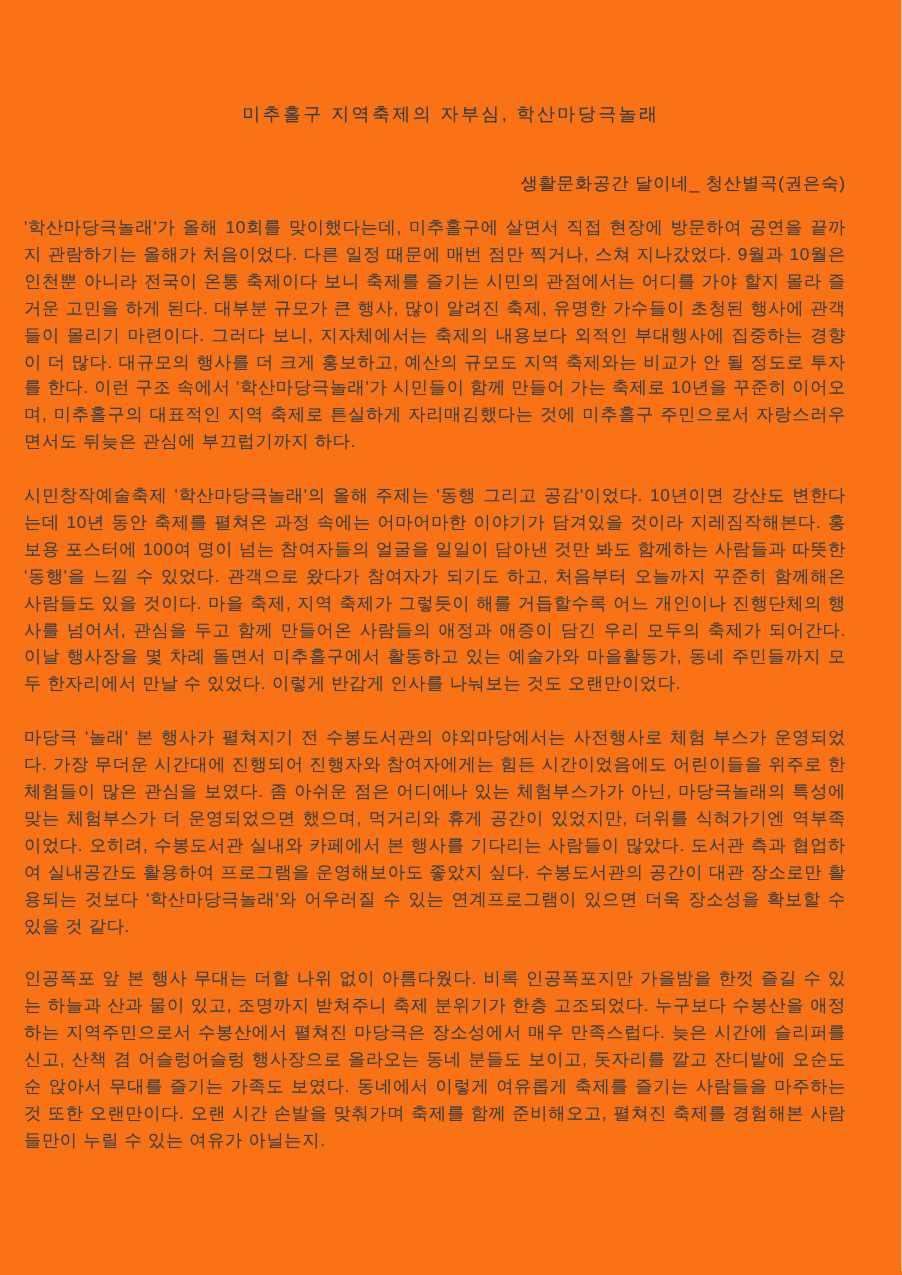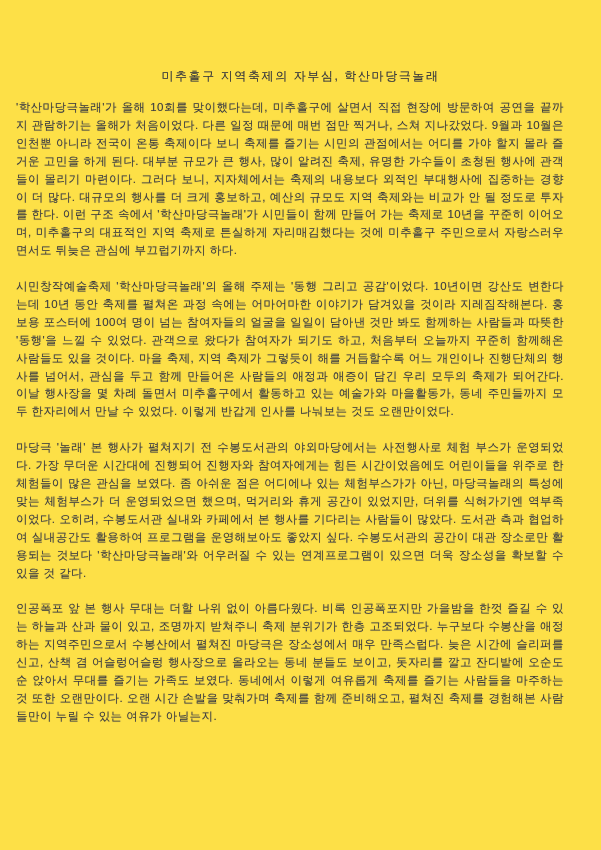--- a/index.html
+++ b/index.html
@@ -4,21 +4,21 @@
 <style>
   html, body {
     margin: 0;
     padding: 0;
     background: #ffffff;
   }
   .page {
     position: relative;
     width: 601px;
     height: 850px;
-    background: #fde047;
+    background: #f97316;
     overflow: hidden;
     font-family: "Liberation Sans", sans-serif;
     color: #3e3e3e;
     -webkit-font-smoothing: antialiased;
   }
   .doc-title {
     padding-top: 68px;
     text-align: center;
     font-size: 12px;
     font-weight: normal;
@@ -49,20 +49,21 @@
     color: #3e3e3e;
     text-shadow: 0 0 0.7px rgba(100,100,100,0.5);
   }
 </style>
 </head>
 <body>
 
 <div class="page">
   <h1 class="doc-title">미추홀구 지역축제의 자부심, 학산마당극놀래</h1>
 
+  <div class="doc-byline">생활문화공간 달이네_ 청산별곡(권은숙)</div>
 
   <div class="doc-body">
     <p>'학산마당극놀래'가 올해 10회를 맞이했다는데, 미추홀구에 살면서 직접 현장에 방문하여 공연을 끝까지 관람하기는 올해가 처음이었다. 다른 일정 때문에 매번 점만 찍거나, 스쳐 지나갔었다. 9월과 10월은 인천뿐 아니라 전국이 온통 축제이다 보니 축제를 즐기는 시민의 관점에서는 어디를 가야 할지 몰라 즐거운 고민을 하게 된다. 대부분 규모가 큰 행사, 많이 알려진 축제, 유명한 가수들이 초청된 행사에 관객들이 몰리기 마련이다. 그러다 보니, 지자체에서는 축제의 내용보다 외적인 부대행사에 집중하는 경향이 더 많다. 대규모의 행사를 더 크게 홍보하고, 예산의 규모도 지역 축제와는 비교가 안 될 정도로 투자를 한다. 이런 구조 속에서 '학산마당극놀래'가 시민들이 함께 만들어 가는 축제로 10년을 꾸준히 이어오며, 미추홀구의 대표적인 지역 축제로 튼실하게 자리매김했다는 것에 미추홀구 주민으로서 자랑스러우면서도 뒤늦은 관심에 부끄럽기까지 하다.</p>
     <p>시민창작예술축제 '학산마당극놀래'의 올해 주제는 '동행 그리고 공감'이었다. 10년이면 강산도 변한다는데 10년 동안 축제를 펼쳐온 과정 속에는 어마어마한 이야기가 담겨있을 것이라 지레짐작해본다. 홍보용 포스터에 100여 명이 넘는 참여자들의 얼굴을 일일이 담아낸 것만 봐도 함께하는 사람들과 따뜻한 '동행'을 느낄 수 있었다. 관객으로 왔다가 참여자가 되기도 하고, 처음부터 오늘까지 꾸준히 함께해온 사람들도 있을 것이다. 마을 축제, 지역 축제가 그렇듯이 해를 거듭할수록 어느 개인이나 진행단체의 행사를 넘어서, 관심을 두고 함께 만들어온 사람들의 애정과 애증이 담긴 우리 모두의 축제가 되어간다. 이날 행사장을 몇 차례 돌면서 미추홀구에서 활동하고 있는 예술가와 마을활동가, 동네 주민들까지 모두 한자리에서 만날 수 있었다. 이렇게 반갑게 인사를 나눠보는 것도 오랜만이었다.</p>
     <p>마당극 '놀래' 본 행사가 펼쳐지기 전 수봉도서관의 야외마당에서는 사전행사로 체험 부스가 운영되었다. 가장 무더운 시간대에 진행되어 진행자와 참여자에게는 힘든 시간이었음에도 어린이들을 위주로 한 체험들이 많은 관심을 보였다. 좀 아쉬운 점은 어디에나 있는 체험부스가가 아닌, 마당극놀래의 특성에 맞는 체험부스가 더 운영되었으면 했으며, 먹거리와 휴게 공간이 있었지만, 더위를 식혀가기엔 역부족이었다. 오히려, 수봉도서관 실내와 카페에서 본 행사를 기다리는 사람들이 많았다. 도서관 측과 협업하여 실내공간도 활용하여 프로그램을 운영해보아도 좋았지 싶다. 수봉도서관의 공간이 대관 장소로만 활용되는 것보다 '학산마당극놀래'와 어우러질 수 있는 연계프로그램이 있으면 더욱 장소성을 확보할 수 있을 것 같다.</p>
     <p>인공폭포 앞 본 행사 무대는 더할 나위 없이 아름다웠다. 비록 인공폭포지만 가을밤을 한껏 즐길 수 있는 하늘과 산과 물이 있고, 조명까지 받쳐주니 축제 분위기가 한층 고조되었다. 누구보다 수봉산을 애정하는 지역주민으로서 수봉산에서 펼쳐진 마당극은 장소성에서 매우 만족스럽다. 늦은 시간에 슬리퍼를 신고, 산책 겸 어슬렁어슬렁 행사장으로 올라오는 동네 분들도 보이고, 돗자리를 깔고 잔디밭에 오순도순 앉아서 무대를 즐기는 가족도 보였다. 동네에서 이렇게 여유롭게 축제를 즐기는 사람들을 마주하는 것 또한 오랜만이다. 오랜 시간 손발을 맞춰가며 축제를 함께 준비해오고, 펼쳐진 축제를 경험해본 사람들만이 누릴 수 있는 여유가 아닐는지.</p>
   </div>
 </div>
 
 </body></html>

